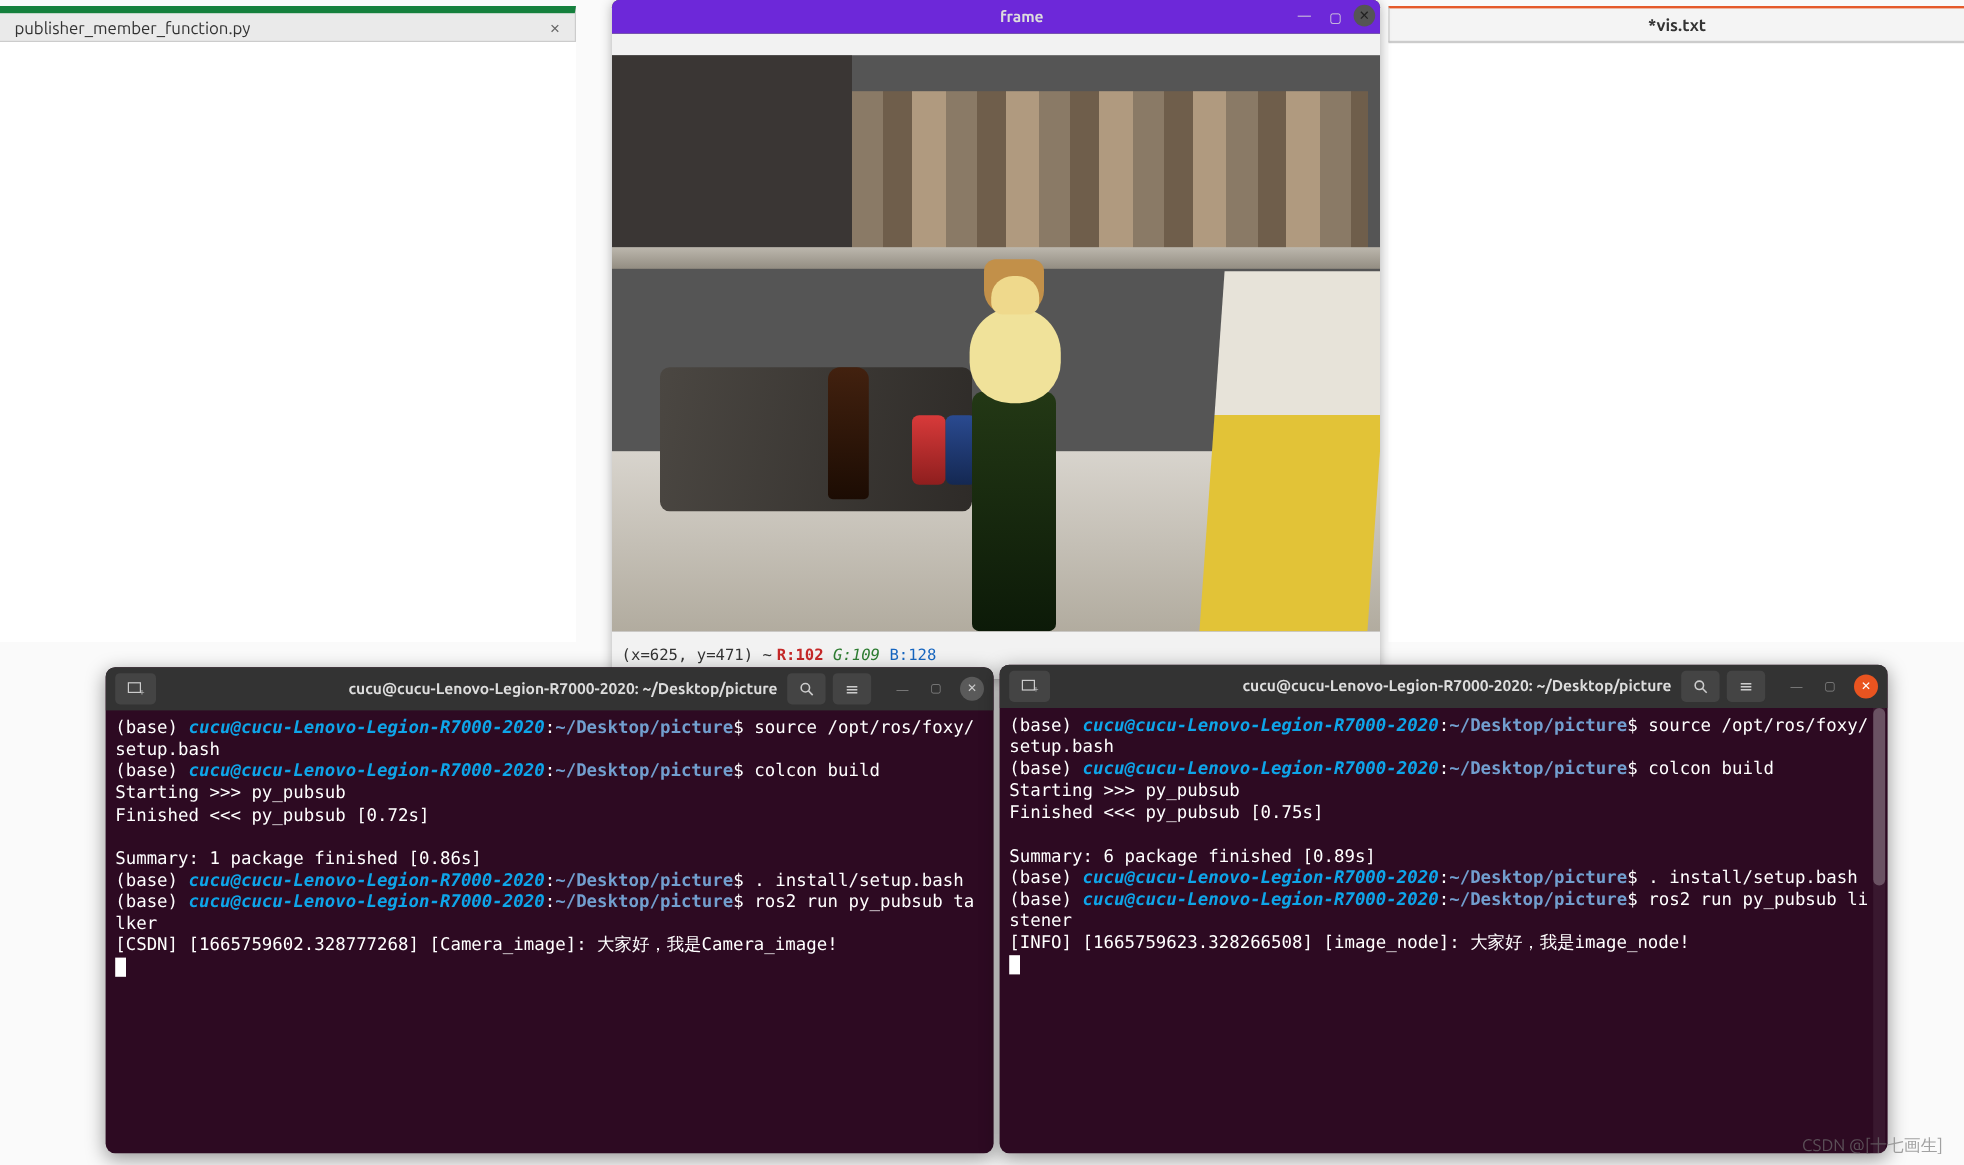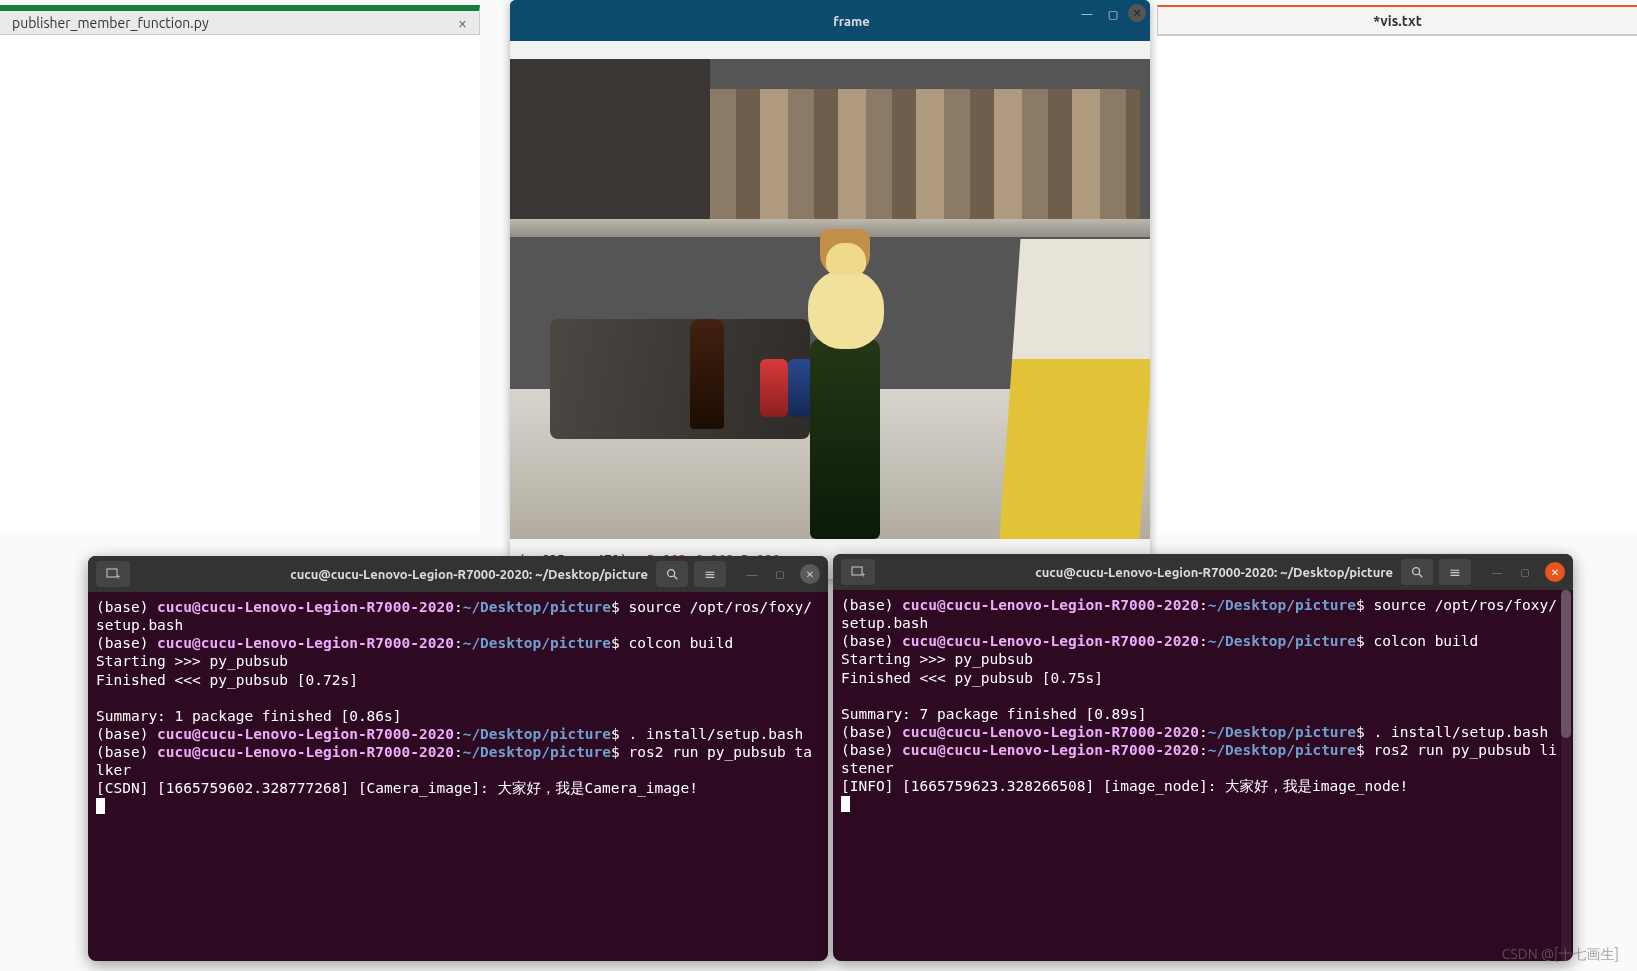--- a/index.html
+++ b/index.html
@@ -10,21 +10,21 @@
   .editor-tab.left { left: 0; top: 5px; width: 480px; border-right: 1px solid #ccc; justify-content: space-between; }
   .editor-tab.right { right: 0; top: 5px; width: 480px; border-left: 1px solid #ccc; justify-content: center; border-top-color: #e55a2b; border-top-width: 2px; background: #f4f4f4; }
   .editor-tab.right .title { font-weight: 600; color: #333; }
   .editor-tab .close { color: #666; font-size: 16px; }
   .editor-body { position: absolute; background: #fff; }
   .editor-body.left { left: 0; top: 35px; width: 480px; height: 500px; }
   .editor-body.right { right: 0; top: 35px; width: 480px; height: 500px; border-top: 1px solid #ccc; }
 
   
   .frame-window { position: absolute; left: 510px; top: 0; width: 640px; background: #3a393a; border-radius: 6px 6px 0 0; box-shadow: 0 2px 10px rgba(0,0,0,.3); }
-  .frame-titlebar { height: 41px; background: #0c4a6e; display: flex; align-items: center; justify-content: center; position: relative; border-radius: 6px 6px 0 0; padding-left: 43px; }
+  .frame-titlebar { height: 28px; background: #6d28d9; display: flex; align-items: center; justify-content: center; position: relative; border-radius: 6px 6px 0 0; padding-left: 43px; }
   .frame-titlebar .title { color: #ddd; font-size: 13px; font-weight: 600; }
   .win-btns { position: absolute; right: 4px; top: 4px; display: flex; gap: 4px; }
   .win-btn { width: 22px; height: 20px; border-radius: 3px; display:flex; align-items:center; justify-content:center; font-size: 11px; color: #ddd; }
   .win-btn.min { background: transparent; }
   .win-btn.max { background: transparent; }
   .win-btn.close { background: #555; border-radius: 50%; width: 18px; height: 18px; color: #222; }
   .frame-canvas { width: 100%; background: #f2f2f2; padding: 18px 0 0 0; }
   .camera-img { width: 640px; height: 480px; background: #555; display:block; position:relative; overflow:hidden; }
   .frame-status { height: 40px; background: #f2f2f2; display: flex; align-items: center; padding: 1px 8px; font-family: "DejaVu Sans Mono", monospace; font-size: 13px; }
   .frame-status .coord { color: #333; margin-right: 4px; }
@@ -46,21 +46,21 @@
   .term-win-btn.min { color: #888; }
   .term-win-btn.max { color: #888; }
   .term-win-btn.close-gray { background: #5a5a5a; color: #ccc; width: 20px; height: 20px; }
   .term-win-btn.close-red { background: #e95420; color: #fff; width: 20px; height: 20px; }
 
   .term-body { padding: 6px 8px; font-family: "DejaVu Sans Mono","Ubuntu Mono",monospace; font-size: 14.5px; line-height: 1.25; color: #fff; white-space: pre-wrap; word-break: break-all; height: calc(100% - 36px); overflow:hidden; position:relative; }
   .term-scroll { position:absolute; right:2px; top:0; bottom:0; width:10px; background: rgba(255,255,255,.06); }
   .term-scroll-thumb { position:absolute; left:0; right:0; top:0; height:40%; background: rgba(255,255,255,.25); border-radius:5px; }
 
   .p-env { color: #fff; }
-  .p-user { color: #f0abfc; font-weight: 600; }
+  .p-user { color: #0ea5e9; font-weight: 600; font-style: italic; }
   .p-colon { color: #fff; }
   .p-path { color: #729fcf; font-weight: 700; }
   .p-dollar { color: #fff; }
   .p-cmd { color: #fff; }
   .p-out { color: #fff; }
   .cursor-block { display:inline-block; width:9px; height:16px; background: #fff; vertical-align: text-bottom; }
 
   
   .shelf { position:absolute; left:0; top:160px; width:100%; height:18px; background: linear-gradient(#bcb7ad,#938d82); }
   .shelf2 { position:absolute; left:0; top:330px; width:100%; height:160px; background: linear-gradient(#d8d4cd,#afa99c); }
@@ -183,21 +183,21 @@
       <span class="term-win-btn min">—</span>
       <span class="term-win-btn max">▢</span>
       <span class="term-win-btn close-red">✕</span>
     </div>
   </div>
   <div class="term-body"><span class="p-env">(base) </span><span class="p-user">cucu@cucu-Lenovo-Legion-R7000-2020</span><span class="p-colon">:</span><span class="p-path">~/Desktop/picture</span><span class="p-dollar">$ </span><span class="p-cmd">source /opt/ros/foxy/setup.bash</span>
 <span class="p-env">(base) </span><span class="p-user">cucu@cucu-Lenovo-Legion-R7000-2020</span><span class="p-colon">:</span><span class="p-path">~/Desktop/picture</span><span class="p-dollar">$ </span><span class="p-cmd">colcon build</span>
 <span class="p-out">Starting &gt;&gt;&gt; py_pubsub</span>
 <span class="p-out">Finished &lt;&lt;&lt; py_pubsub [0.75s]</span>
 
-<span class="p-out">Summary: 7 package finished [0.89s]</span>
+<span class="p-out">Summary: 6 package finished [0.89s]</span>
 <span class="p-env">(base) </span><span class="p-user">cucu@cucu-Lenovo-Legion-R7000-2020</span><span class="p-colon">:</span><span class="p-path">~/Desktop/picture</span><span class="p-dollar">$ </span><span class="p-cmd">. install/setup.bash</span>
 <span class="p-env">(base) </span><span class="p-user">cucu@cucu-Lenovo-Legion-R7000-2020</span><span class="p-colon">:</span><span class="p-path">~/Desktop/picture</span><span class="p-dollar">$ </span><span class="p-cmd">ros2 run py_pubsub listener</span>
 <span class="p-out">[INFO] [1665759623.328266508] [image_node]: 大家好，我是image_node!</span>
 <span class="cursor-block"></span>
     <div class="term-scroll"><div class="term-scroll-thumb"></div></div>
   </div>
 </div>
 
 <div class="watermark">CSDN @[十七画生]</div>
 

